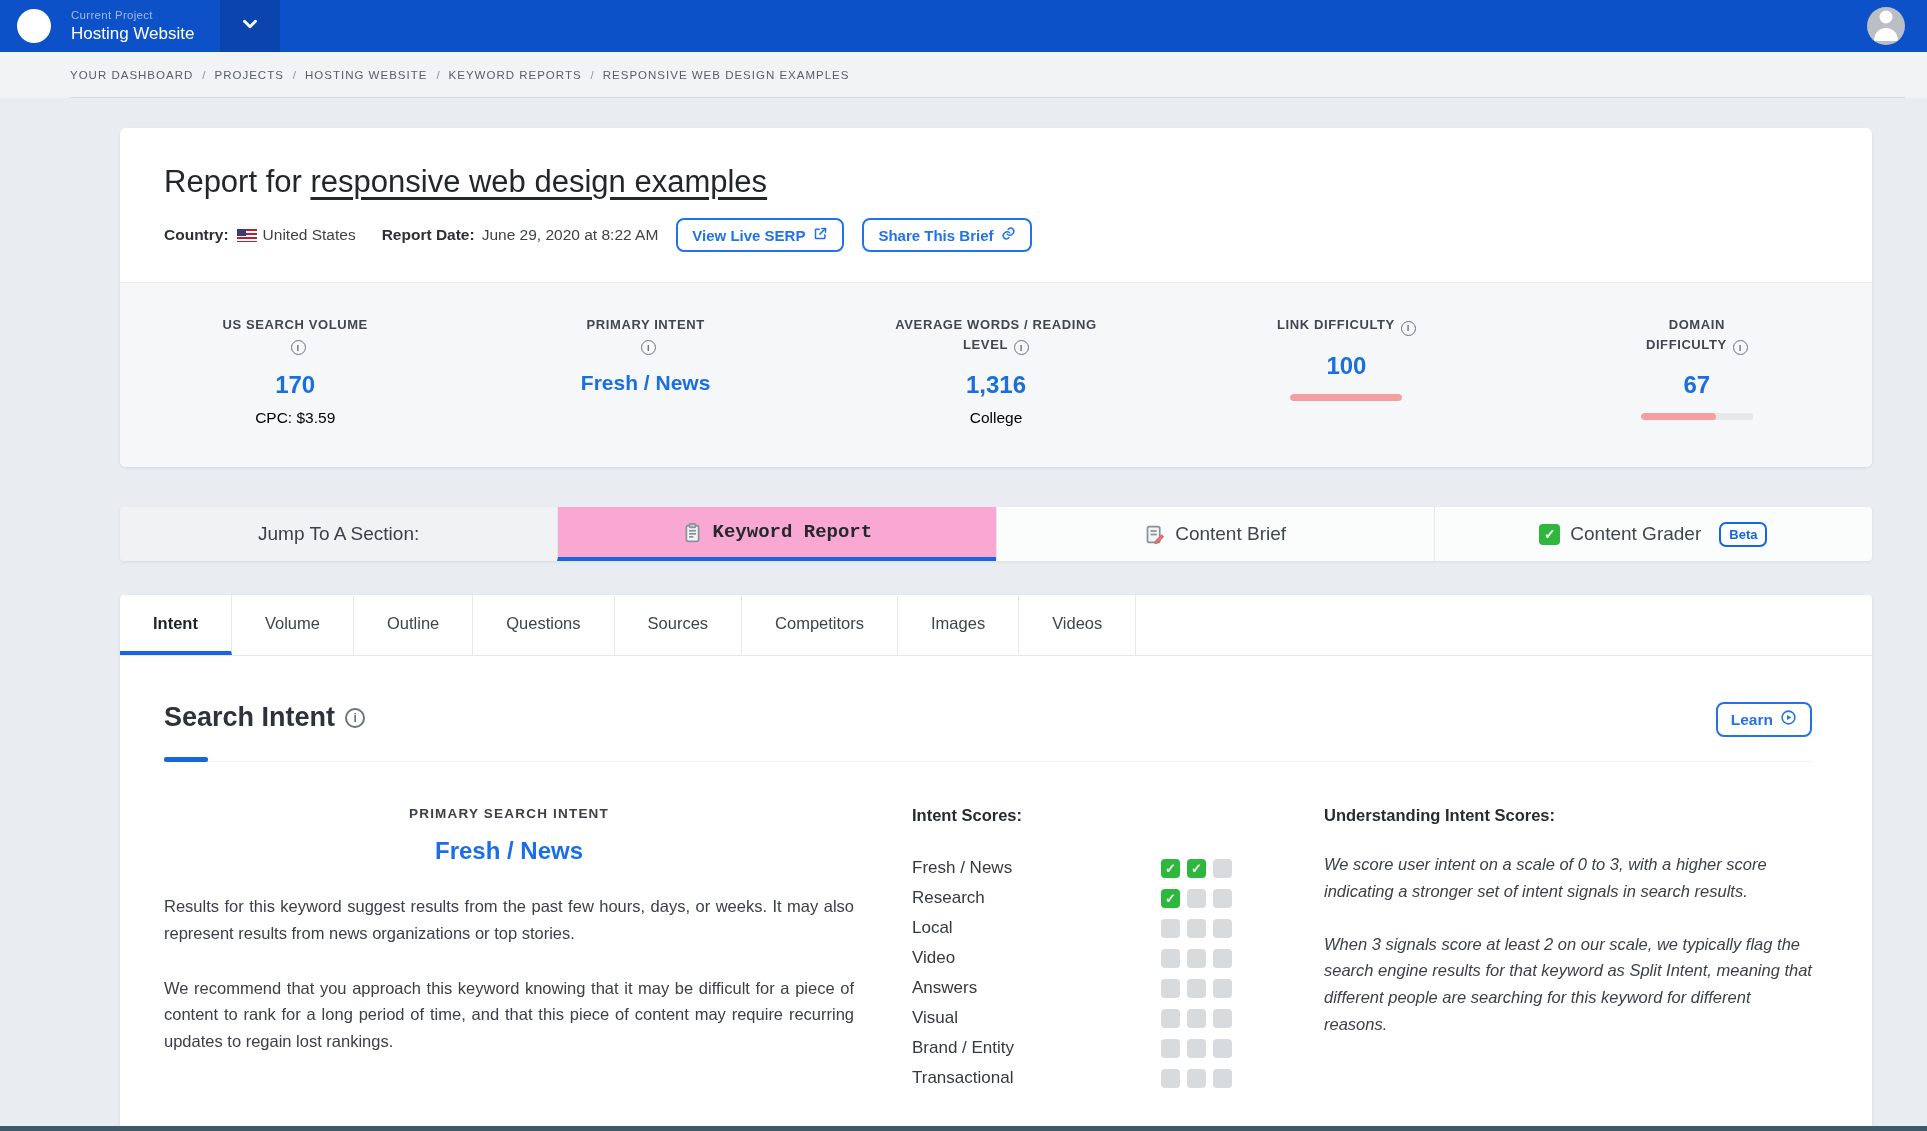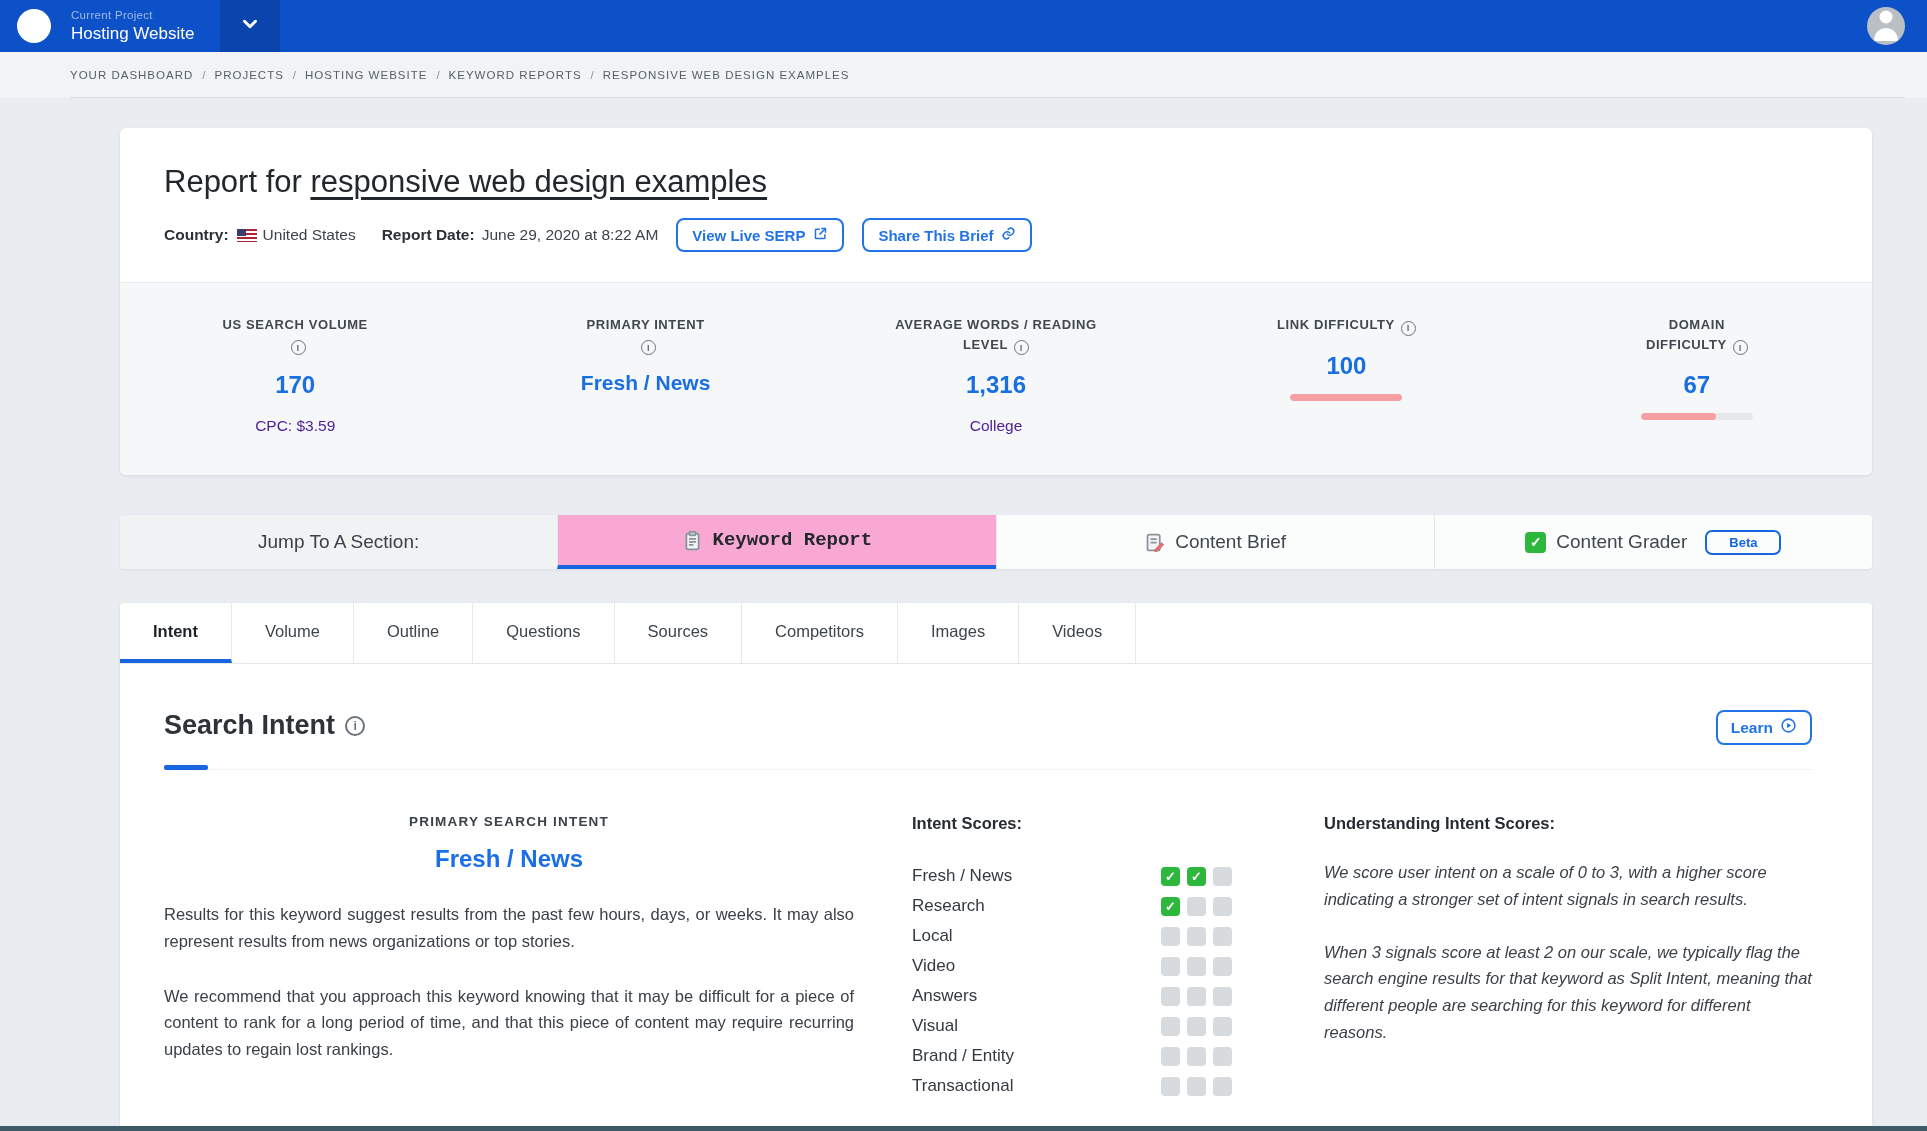--- a/index.html
+++ b/index.html
@@ -49,35 +49,35 @@
   .meta-gap { width:26px; }
   .meta-btn { font-size:15px; padding:6px 14px; margin-left:18px; }
   .meta-btn svg { width:15px; height:15px; }
 
   .stats-row { background:#f5f7f8; border-top:1px solid #e8ecef; border-radius:0 0 6px 6px;
     display:flex; padding:32px 0 40px 0; }
   .stat { flex:1; text-align:center; }
   .stat-label { font-size:13px; font-weight:700; text-transform:uppercase; letter-spacing:.6px; color:#40474e;
     line-height:1.5; max-width:200px; margin:0 auto; }
   .stat-value { font-size:24px; font-weight:700; color:#1a6fe0; margin-top:16px; }
-  .stat-sub { font-size:15.5px; color:#4c1d95; margin-top:18px; }
+  .stat-sub { font-size:15.5px; color:#000000; margin-top:10px; }
   .stat-bar { width:112px; height:7px; border-radius:4px; background:#e7e8ea; margin:14px auto 0; overflow:hidden; }
   .bar-fill { height:100%; border-radius:4px; width:0; }
 
   
   .jump-bar { margin:40px 55px 0 120px; height:54px; display:flex; border-radius:4px; overflow:hidden;
     box-shadow:0 1px 3px rgba(30,40,50,.08); }
   .jump-label { flex:1; background:#f0f2f3; display:flex; align-items:center; justify-content:center;
     font-size:19px; color:#3a4149; font-weight:400; }
   .jump-tab { flex:1; background:#fbfdfd; border-left:1px solid #e4e8ea; display:flex; align-items:center;
     justify-content:center; gap:10px; font-size:19px; color:#3f474e; cursor:pointer; position:relative; }
   .jump-tab.active { background:#f9a8d4; font-weight:700; color:#23282d; border-bottom:4px solid #1766e0;font-family:Liberation Mono, monospace; }
   .jump-tab .tab-ico { display:inline-flex; }
   .badge-beta { border:2px solid #1766e0; color:#1766e0; border-radius:7px; font-size:13px; font-weight:700;
-    padding:3px 22px; margin-left:8px; }
+    padding:3px 8px; margin-left:8px; }
   .grader-check { width:21px; height:21px; border-radius:4px; background:#2db83d; display:inline-flex;
     align-items:center; justify-content:center; color:#fff; font-size:14px; font-weight:700; }
 
   
   .content-card { margin:34px 55px 0 120px; border-radius:4px; }
   .tab-row { display:flex; border-bottom:1px solid #e4e8ec; }
   .tab { padding:0 33px; line-height:56px; font-size:16.5px; color:#3d454d; border-right:1px solid #e6eaed;
     cursor:pointer; }
   .tab.active { font-weight:700; color:#1d2329; border-bottom:4px solid #1766e0; }
 

